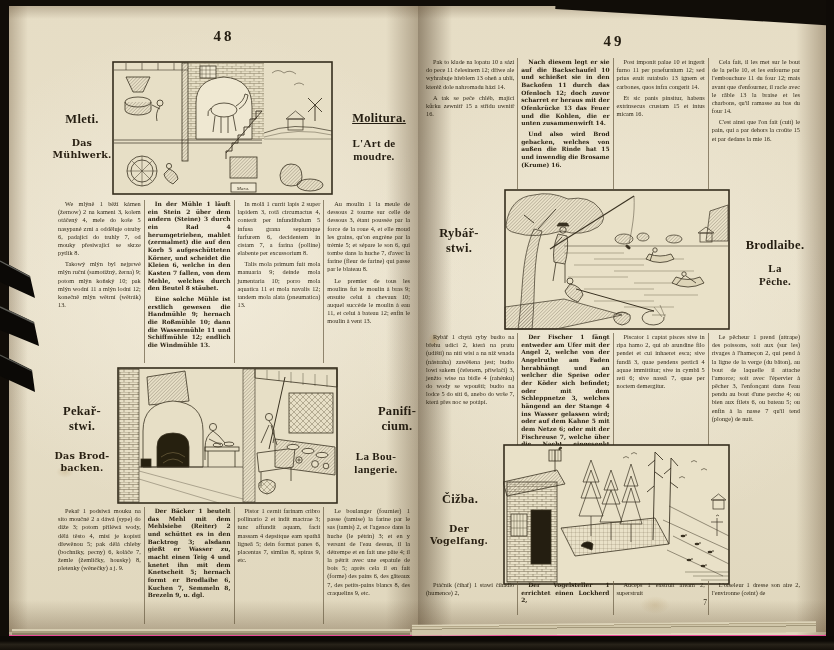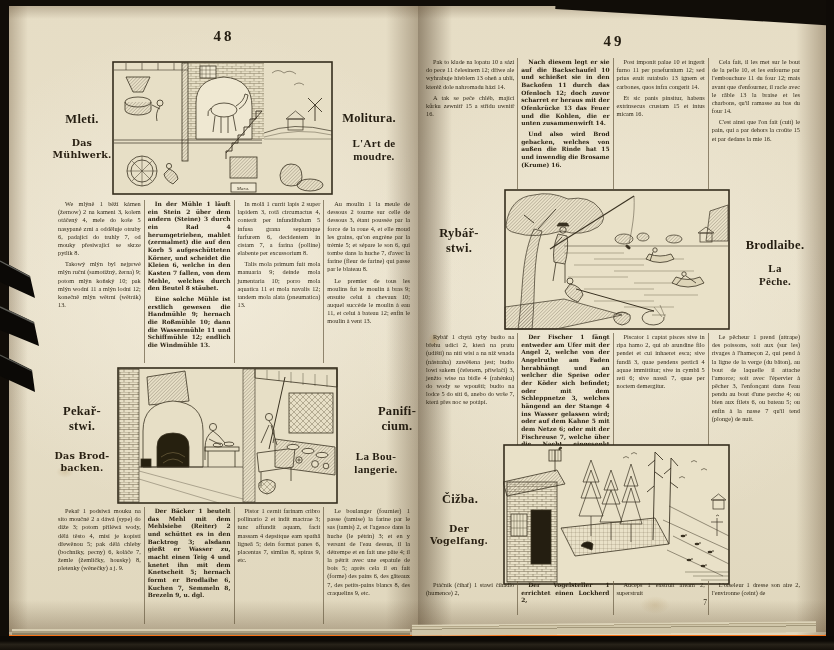--- a/index.html
+++ b/index.html
@@ -1,17 +1,17 @@
 <!DOCTYPE html>
 <html><head>
 <meta charset="utf-8">
 <style>
   html,body{margin:0;padding:0;background:#0e0b07;}
   .stage{position:relative;width:834px;height:650px;overflow:hidden;
-         background:#f97316;font-family:"Liberation Serif",serif;}
+         background:#ec4899;font-family:"Liberation Serif",serif;}
   .abs{position:absolute;}
 
   
   .paper{position:absolute;left:8px;top:5px;width:819px;height:630px;
     background:
       radial-gradient(ellipse 430px 390px at 24% 42%, rgba(244,238,222,.8) 0%, rgba(244,238,222,0) 62%),
       radial-gradient(ellipse 430px 390px at 74% 46%, rgba(242,236,218,.7) 0%, rgba(242,236,218,0) 62%),
       linear-gradient(180deg,#e6ddc5 0%,#e8e0ca 45%,#e0d7bd 100%);
     border-radius:3px;}
   .shade{position:absolute;pointer-events:none;}
@@ -58,21 +58,21 @@
   figure.cut svg{display:block;width:100%;height:100%;}
   #fig-mill{left:112px;top:61px;width:221px;height:134px;}
   #fig-bak{left:117px;top:367px;width:221px;height:137px;}
   #fig-fish{left:504px;top:189px;width:226px;height:141px;}
   #fig-fowl{left:503px;top:444px;width:227px;height:141px;}
 
   #pn48{left:192px;top:29px;width:64px;}
   #pn49{left:582px;top:34px;width:64px;}
   #h-mleti{left:52px;top:112px;width:60px;}
   #h-muehl{left:42px;top:137px;width:80px;}
-  #h-molit{left:328px;top:111px;width:82px;}
+  #h-molit{left:338px;top:111px;width:82px;text-decoration:underline;}
   #h-moudre{left:333px;top:137px;width:82px;}
   #h-pekar{left:50px;top:404px;width:64px;}
   #h-brod{left:40px;top:450px;width:84px;}
   #h-panif{left:338px;top:404px;width:78px;padding-left:20px;}
   #h-boul{left:336px;top:450px;width:80px;}
   #h-rybar{left:420px;top:226px;width:78px;}
   #h-fisch{left:414px;top:262px;width:90px;}
   #h-pisc{left:732px;top:238px;width:86px;}
   #h-peche{left:738px;top:262px;width:74px;}
   #h-cizba{left:422px;top:492px;width:76px;}

